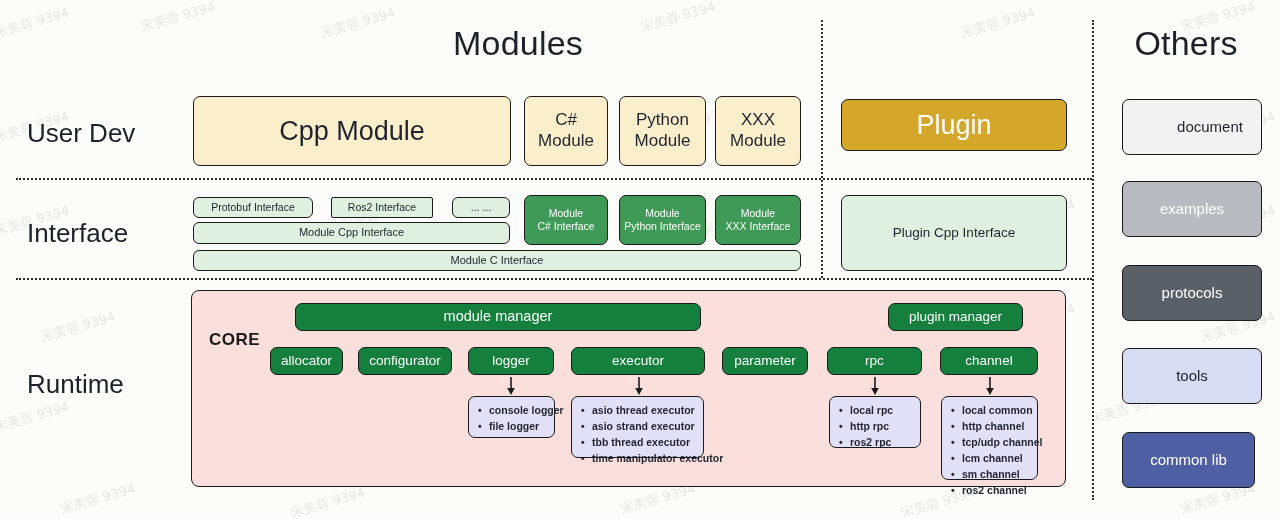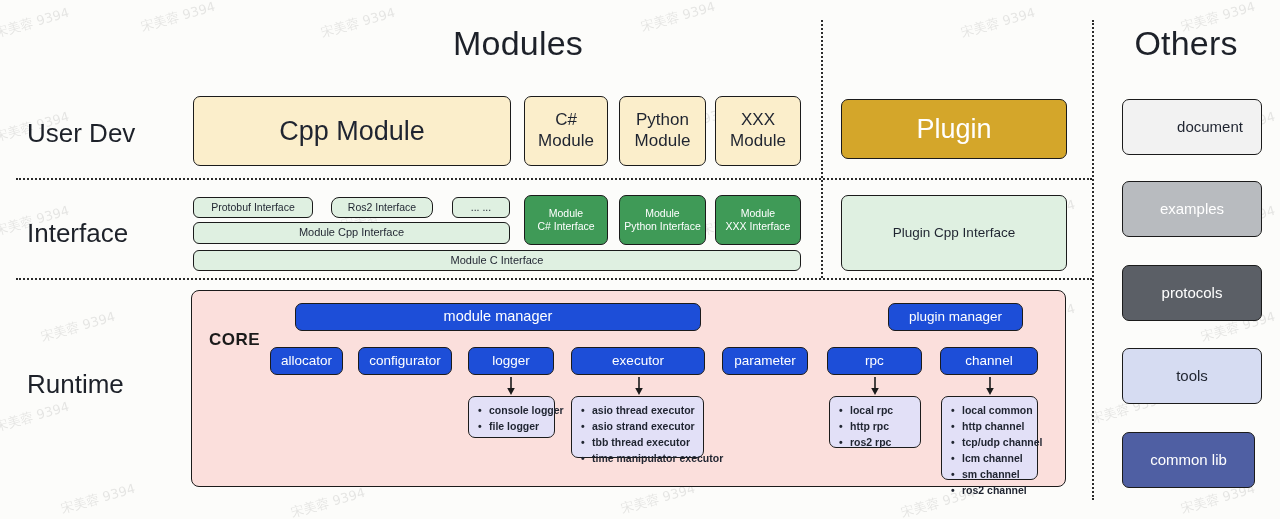--- a/index.html
+++ b/index.html
@@ -58,21 +58,21 @@
     justify-content: center;
     text-align: center;
     line-height: 1.22;
     white-space: pre-line;
   }
 
   .yellow   { background: #fbeecb; color: #1f2430; }
   .gold     { background: #d4a62a; color: #ffffff; }
   .mint     { background: #dff0e1; color: #1f2430; }
   .green    { background: #3f9a57; color: #ffffff; }
-  .red      { background: #1d4ed8; color: #ffffff; }
+  .red      { background: #15803d; color: #ffffff; }
   .corebg   { background: #fbdfdc; border:1.6px solid #1b1b1b; border-radius: 8px; }
 
   .gray-light  { background: #f2f2f2; color: #1f2430; }
   .gray-mid    { background: #b8bbbf; color: #ffffff; }
   .gray-dark   { background: #5b5f66; color: #ffffff; }
   .blue-light  { background: #d6dcf2; color: #1f2430; }
   .blue-dark   { background: #4f5fa3; color: #ffffff; }
 
   .core-label {
     position: absolute;
@@ -180,24 +180,24 @@
   <div class="row-label" style="left:27px; top:218px;">Interface</div>
   <div class="row-label" style="left:27px; top:369px;">Runtime</div>
 
   <div class="box yellow" style="left:193px; top:96px; width:318px; height:70px; font-size:27px;">Cpp Module</div>
   <div class="box yellow" style="left:524px; top:96px; width:84px; height:70px; font-size:17px;">C#
 Module</div>
   <div class="box yellow" style="left:619px; top:96px; width:87px; height:70px; font-size:17px;">Python
 Module</div>
   <div class="box yellow" style="left:715px; top:96px; width:86px; height:70px; font-size:17px;">XXX
 Module</div>
-  <div class="box gold" style="left:841px; top:99px; width:226px; height:60px; font-size:27px;">Plugin</div>
+  <div class="box gold" style="left:841px; top:99px; width:226px; height:52px; font-size:27px;">Plugin</div>
 
   <div class="box mint" style="left:193px; top:197px; width:120px; height:21px; font-size:10.5px; border-radius:6px;">Protobuf Interface</div>
-  <div class="box mint" style="left:331px; top:197px; width:102px; height:21px; font-size:10.5px; border-radius:8px;">Ros2 Interface</div>
+  <div class="box mint" style="left:331px; top:197px; width:102px; height:21px; font-size:10.5px; border-radius:2px;">Ros2 Interface</div>
   <div class="box mint" style="left:452px; top:197px; width:58px; height:21px; font-size:10.5px; border-radius:6px;">... ...</div>
   <div class="box mint" style="left:193px; top:222px; width:317px; height:22px; font-size:11px; border-radius:6px;">Module Cpp Interface</div>
   <div class="box mint" style="left:193px; top:250px; width:608px; height:21px; font-size:11px; border-radius:6px;">Module C Interface</div>
 
   <div class="box green" style="left:524px; top:195px; width:84px; height:50px; font-size:10.5px;">Module
 C# Interface</div>
   <div class="box green" style="left:619px; top:195px; width:87px; height:50px; font-size:10.5px;">Module
 Python Interface</div>
   <div class="box green" style="left:715px; top:195px; width:86px; height:50px; font-size:10.5px;">Module
 XXX Interface</div>

